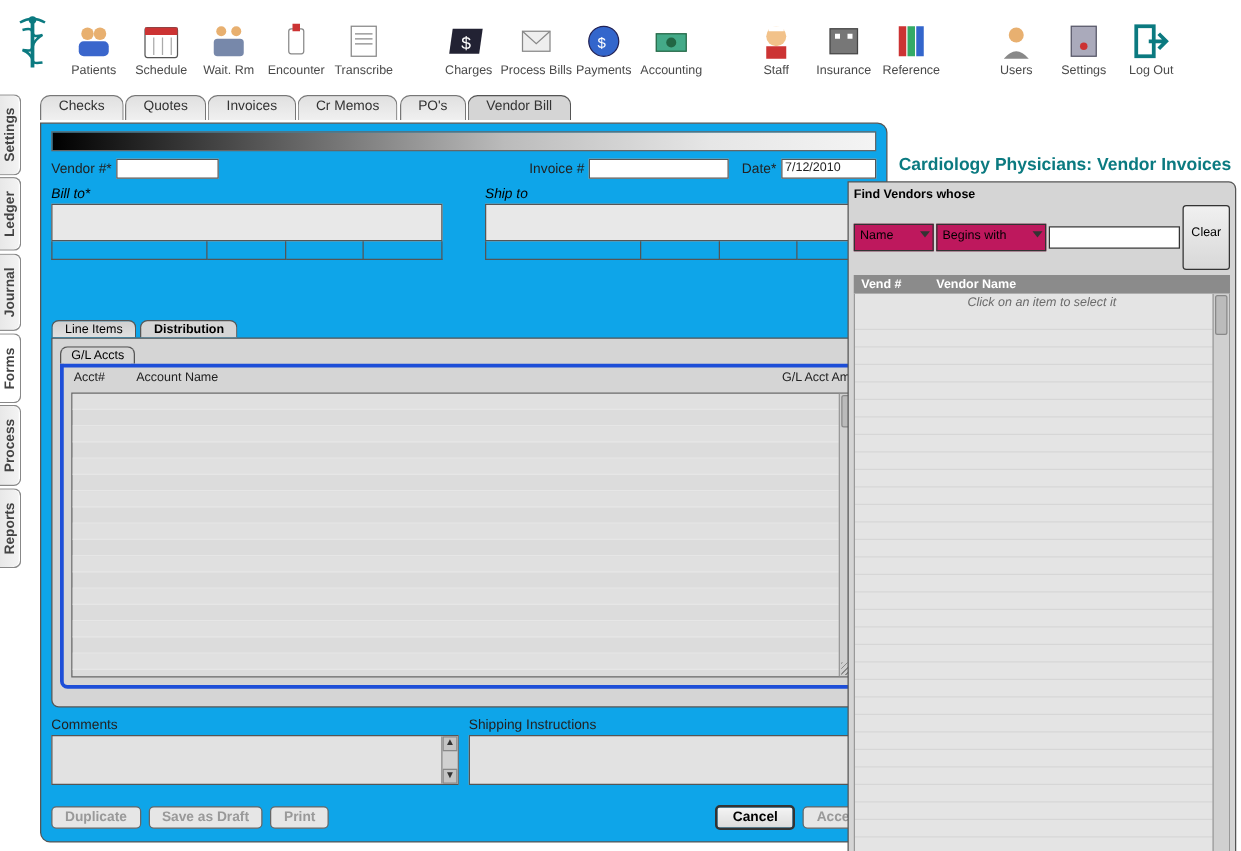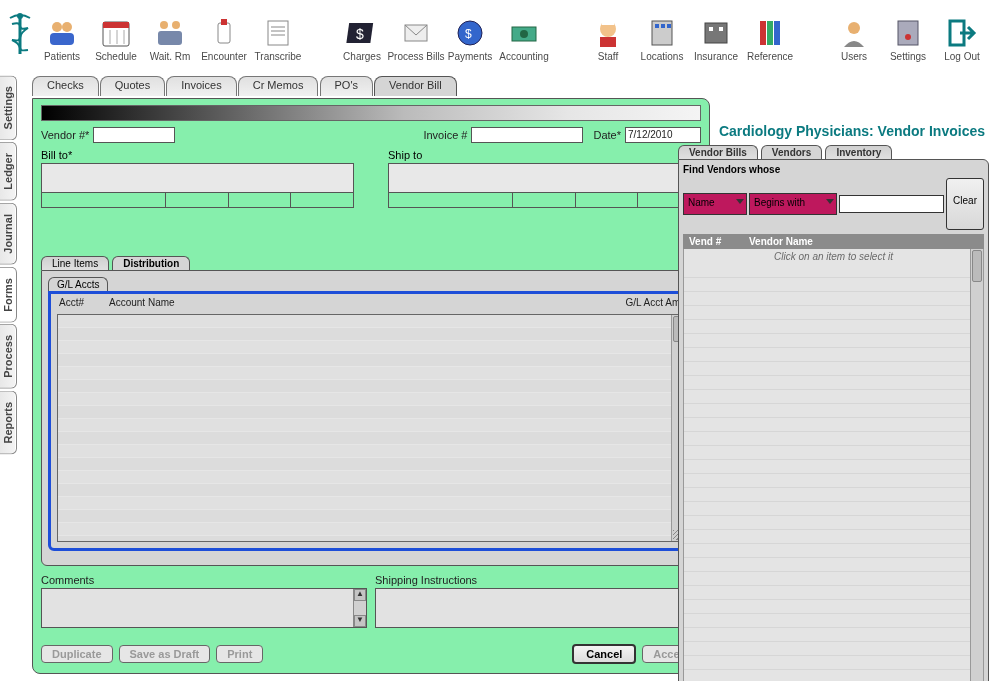--- a/index.html
+++ b/index.html
@@ -29,32 +29,32 @@
 #main{position:absolute;left:32px;right:4px;top:75px;bottom:4px;}
 
 
 #left-panel{position:absolute;left:0;top:0;width:678px;bottom:0;}
 
 
 .topline{border-bottom:1px solid transparent;height:22px;position:relative;}
 .doc-tab{display:inline-block;background:linear-gradient(#e0e0e0,#f0f0f0);border:1px solid #777;border-bottom:none;border-radius:8px 8px 0 0;padding:2px 14px;font-size:11px;color:#333;margin-right:-2px;cursor:pointer;position:relative;top:1px;height:15px;}
 .doc-tab.active{background:#d5d5d5;border-color:#555;z-index:2;}
 
-#form-card{background:#86efac;border:1px solid #555;border-radius:0 8px 8px 8px;padding:6px 8px 8px;position:relative;height:560px;}
+#form-card{background:#0ea5e9;border:1px solid #555;border-radius:0 8px 8px 8px;padding:6px 8px 8px;position:relative;height:560px;}
 
 
 #hdr-strip{height:14px;background:linear-gradient(to right,#000 0%,#555 25%,#bbb 55%,#e6e6e6 80%,#f4f4f4 100%);border:1px solid #666;margin-bottom:6px;}
 
 
 .frow{display:flex;align-items:center;margin-bottom:4px;font-size:11px;color:#222;}
 .frow label{white-space:nowrap;}
 .fbox{border:1px solid #555;background:#fff;height:14px;display:inline-block;}
 
 
-#addr-row{display:flex;gap:34px;margin-top:6px;}
+#addr-row{display:flex;gap:34px;margin-top:6px;font-style:italic;}
 .addr-col{flex:1;}
 .addr-box{border:1px solid #555;background:#e8e8e8;margin-top:2px;}
 .addr-main{height:28px;}
 .addr-sub{display:flex;}
 .addr-sub div{border:1px solid #555;border-top:none;height:14px;}
 .addr-sub div:nth-child(1){flex:2;}
 .addr-sub div:nth-child(2){flex:1;border-left:none;}
 .addr-sub div:nth-child(3){flex:1;border-left:none;}
 .addr-sub div:nth-child(4){flex:1;border-left:none;}
 
@@ -209,29 +209,20 @@
   </div>
   <div class="spacer"></div>
   <div class="tb-group">
     <div class="tb-item">
         <div class="ic"><svg viewBox="0 0 32 32">
             <circle cx="16" cy="12" r="8" fill="#f2c28a"></circle>
             <rect x="8" y="20" width="16" height="10" fill="#c33"></rect>
             <rect x="10" y="4" width="12" height="4" fill="#fff"></rect>
           </svg></div>
         <div class="lbl">Staff</div>
-      </div>
-    <div class="tb-item">
-        <div class="ic"><svg viewBox="0 0 32 32">
-            <rect x="6" y="4" width="20" height="24" fill="#ccc" stroke="#555"></rect>
-            <rect x="9" y="7" width="4" height="4" fill="#36c"></rect>
-            <rect x="15" y="7" width="4" height="4" fill="#36c"></rect>
-            <rect x="21" y="7" width="4" height="4" fill="#36c"></rect>
-          </svg></div>
-        <div class="lbl">Locations</div>
       </div>
     <div class="tb-item">
         <div class="ic"><svg viewBox="0 0 32 32">
             <rect x="5" y="6" width="22" height="20" fill="#777" stroke="#444"></rect>
             <rect x="9" y="10" width="4" height="4" fill="#fff"></rect>
             <rect x="19" y="10" width="4" height="4" fill="#fff"></rect>
           </svg></div>
         <div class="lbl">Insurance</div>
       </div>
     <div class="tb-item">
@@ -391,25 +382,20 @@
         <span class="btn disabled">Print</span>
         <span style="flex:1"></span>
         <span class="btn primary">Cancel</span>
         <span class="btn disabled">Accept</span>
       </div>
     </div>
   </div>
 
   <div id="right-panel">
     <div id="right-title">Cardiology Physicians:  Vendor Invoices</div>
-    <div>
-      <span class="rtab">Vendor Bills</span>
-      <span class="rtab active">Vendors</span>
-      <span class="rtab">Inventory</span>
-    </div>
     <div id="right-card">
       <div id="find-row">Find Vendors whose</div>
       <div id="find-controls">
         <span class="sel" style="width:46px;">Name</span>
         <span class="sel" style="width:70px;">Begins with</span>
         <span class="txtin"></span>
         <span class="clr-btn">Clear</span>
       </div>
       <div id="vendor-head">
         <span>Vend #</span>

